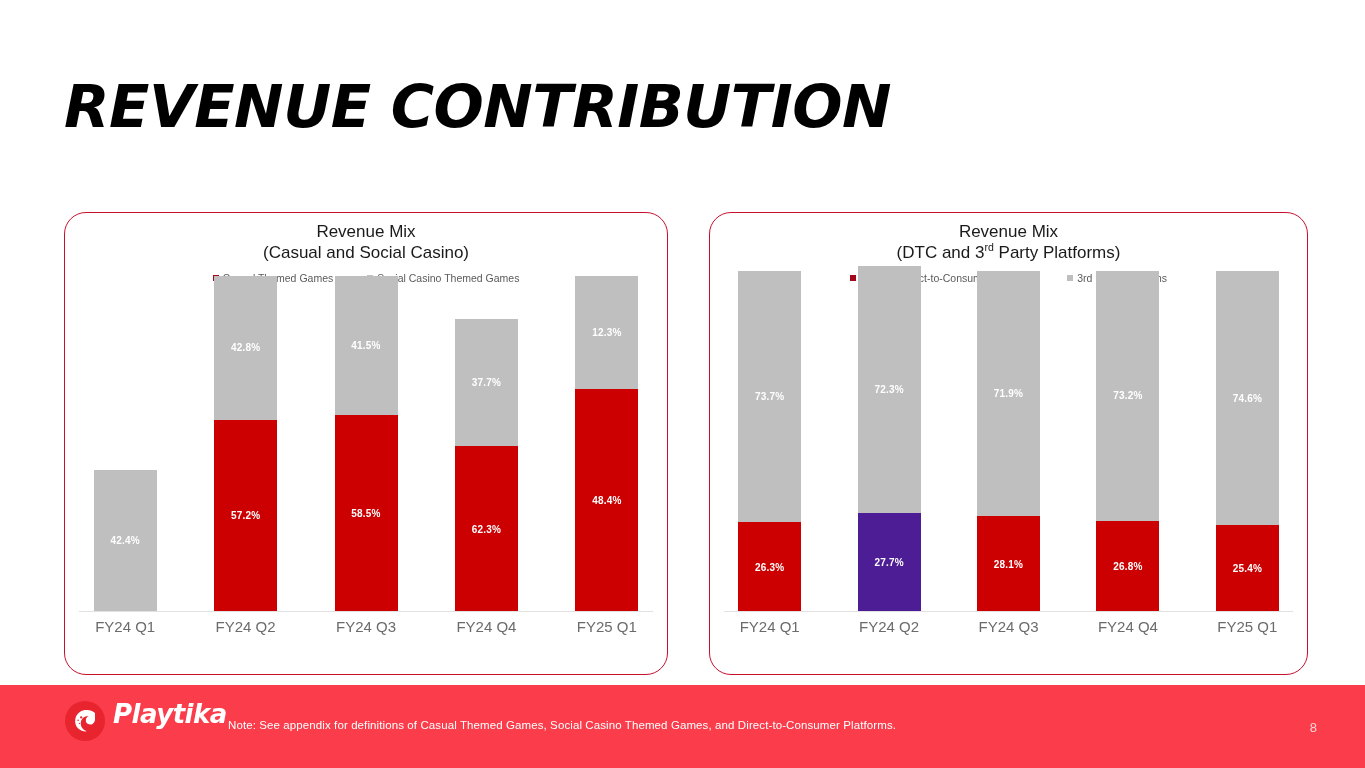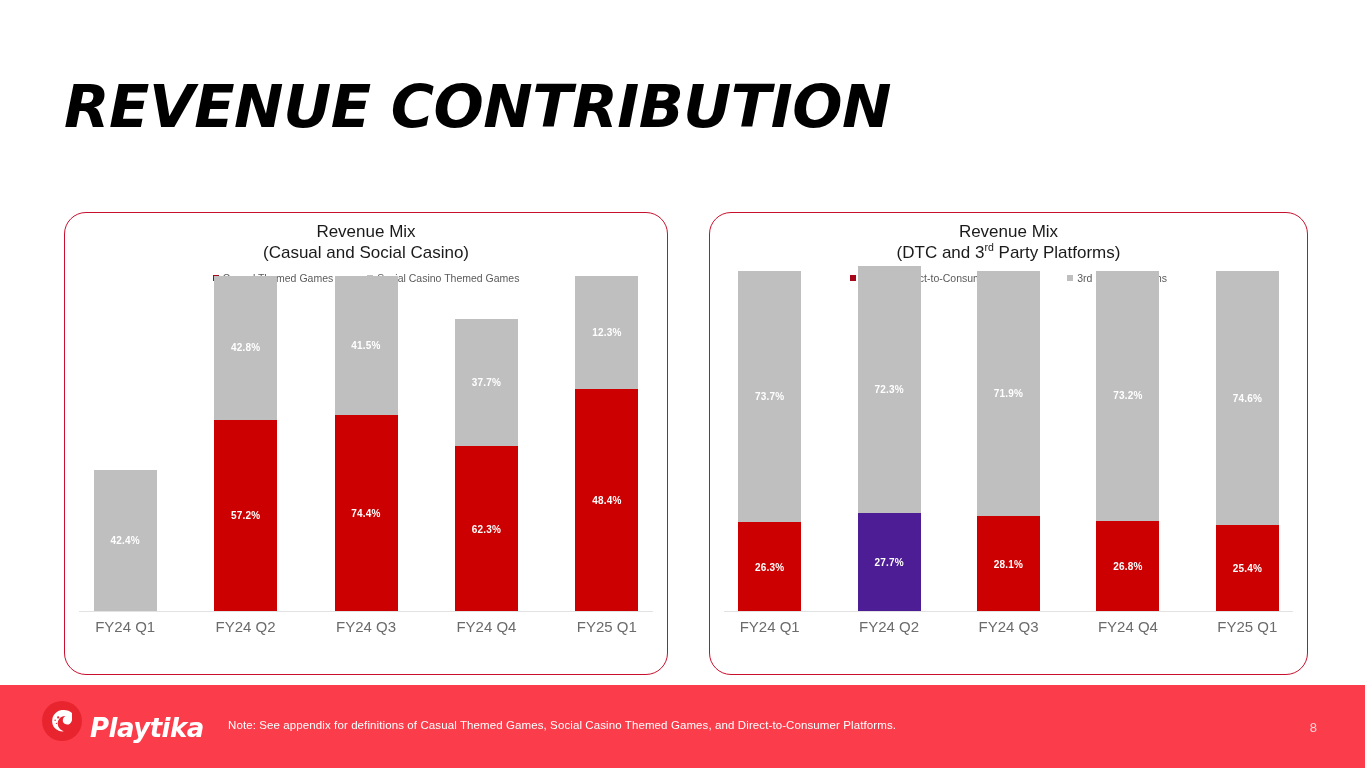--- a/index.html
+++ b/index.html
@@ -151,24 +151,24 @@
   #footer-band {
     position: absolute;
     left: 0;
     bottom: 0;
     width: 1365px;
     height: 83px;
     background: #fa3c4b;
   }
   #logo-group {
     position: absolute;
-    left: 40px;
+    left: 63px;
     top: 14px;
     display: flex;
-    align-items: flex-end;
+    align-items: flex-start;
     gap: 6px;
   }
   #logo-wordmark {
     font-size: 26px;
     font-weight: 700;
     font-style: italic;
     color: #ffffff;
     letter-spacing: -0.5px;
     font-family: "DejaVu Sans", sans-serif;
   }
@@ -219,21 +219,21 @@
         </div>
         <div class="bar-slot">
           <div class="bar">
             <div class="seg seg-top" style="height: 143.808px; background: rgb(191, 191, 191);">42.8%</div>
             <div class="seg seg-bottom" style="height: 192.192px; background: rgb(204, 0, 0);">57.2%</div>
           </div>
         </div>
         <div class="bar-slot">
           <div class="bar">
             <div class="seg seg-top" style="height: 139.44px; background: rgb(191, 191, 191);">41.5%</div>
-            <div class="seg seg-bottom" style="height: 196.56px; background: rgb(204, 0, 0);">74.4%</div>
+            <div class="seg seg-bottom" style="height: 196.56px; background: rgb(204, 0, 0);">58.5%</div>
           </div>
         </div>
         <div class="bar-slot">
           <div class="bar">
             <div class="seg seg-top" style="height: 126.672px; background: rgb(191, 191, 191);">37.7%</div>
             <div class="seg seg-bottom" style="height: 166px; background: rgb(204, 0, 0);">62.3%</div>
           </div>
         </div>
         <div class="bar-slot">
           <div class="bar">

